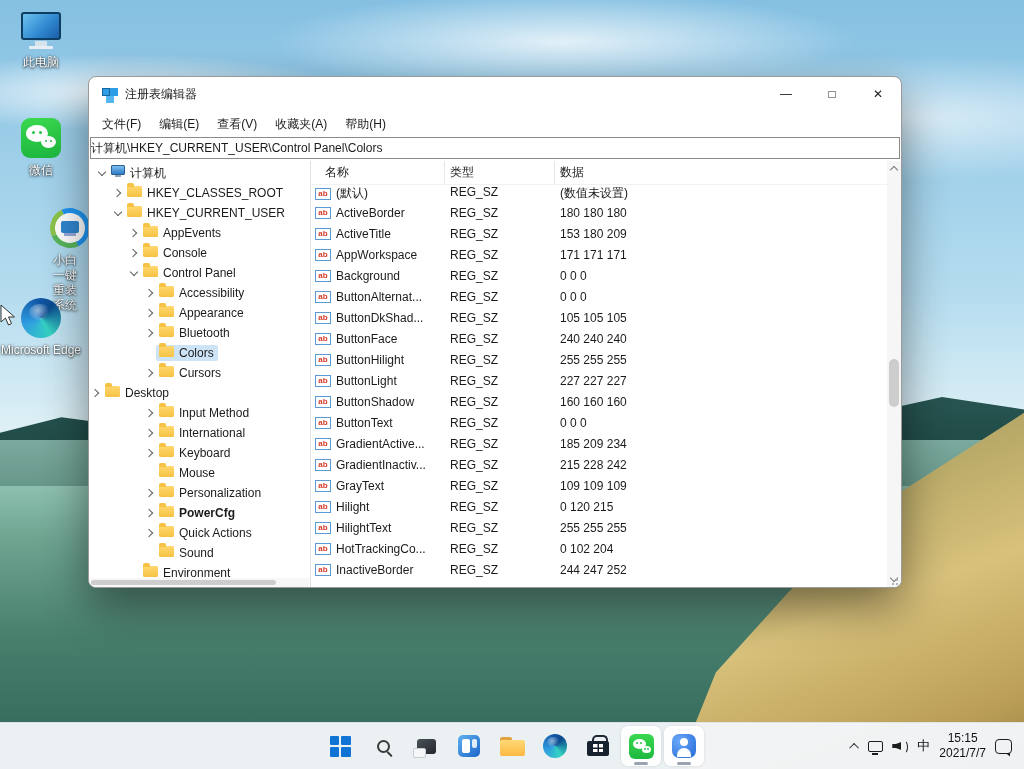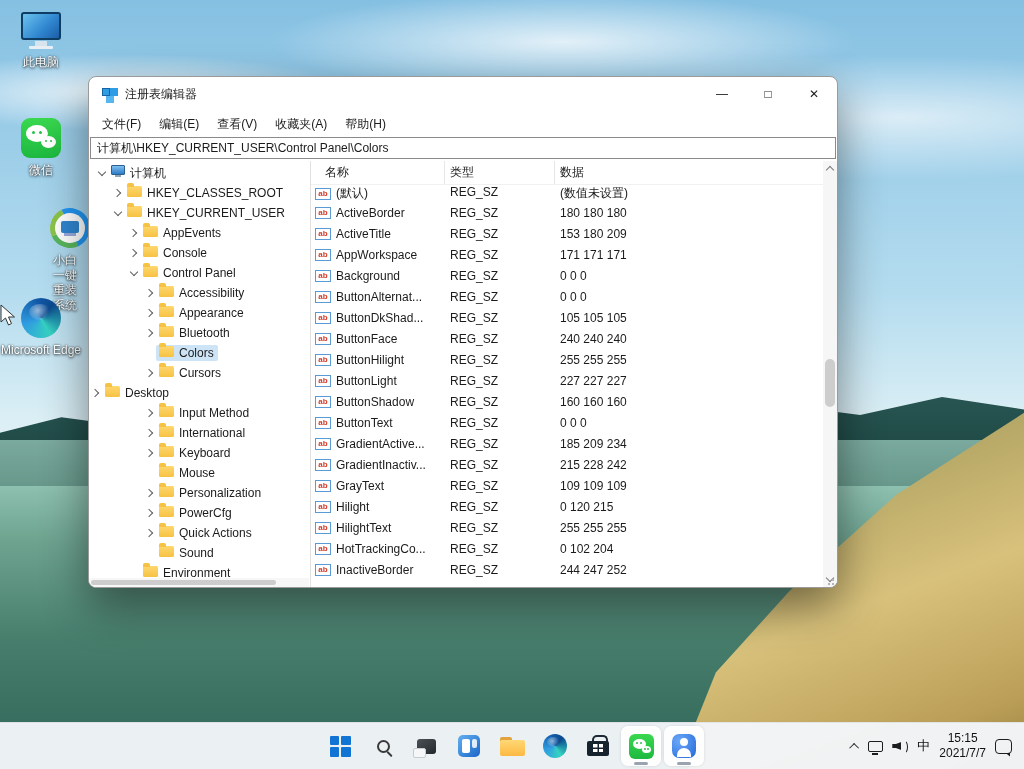--- a/index.html
+++ b/index.html
@@ -48,34 +48,34 @@
   
   .edge-ball { position:absolute; inset:2px; border-radius:50%;
     background:conic-gradient(from 150deg, #35d2c2 0%, #2f9be0 28%, #1259a8 55%, #0c4a8e 70%, #35d2c2 100%); }
   .edge-ball::after { content:""; position:absolute; left:8px; top:6px; width:22px; height:16px; border-radius:50%;
     background:radial-gradient(circle at 40% 40%, rgba(255,255,255,.55), rgba(255,255,255,0) 70%); }
 
   
   .cursor { position:absolute; left:0px; top:304px; }
 
   
-  .window { position:absolute; left:88px; top:76px; width:750px; height:512px; background:#fff;
+  .window { position:absolute; left:88px; top:76px; width:814px; height:512px; background:#fff;
     border:1px solid #9a9a9a; border-radius:8px; box-shadow:0 18px 45px rgba(0,0,0,.45);
     display:flex; flex-direction:column; overflow:hidden; font-size:12px; color:#1b1b1b; }
   .titlebar { height:34px; flex:0 0 34px; display:flex; align-items:center; padding-left:12px; }
   .reg-icon { width:16px; height:16px; position:relative; margin-right:8px; }
   .reg-icon::before { content:""; position:absolute; left:1px; top:2px; width:6px; height:6px; background:#2f9de5; border:1px solid #1565a0;
     box-shadow:8px 0 0 #2f9de5, 4px 7px 0 #56b7f0; }
   .title-text { font-size:12px; }
   .win-controls { margin-left:auto; display:flex; height:100%; }
   .win-btn { width:46px; height:100%; display:flex; align-items:center; justify-content:center; font-size:12px; color:#1b1b1b; }
   .menubar { height:26px; flex:0 0 26px; display:flex; align-items:center; padding-left:4px; }
   .menu-item { padding:4px 9px; }
   .addr-row { height:24px; flex:0 0 24px; padding:0 1px; }
-  .address { height:22px; border:1px solid #8a8a8a; display:flex; align-items:center; padding:0 6px; }
+  .address { height:22px; border:1px solid #8a8a8a; display:flex; align-items:center; padding:0 0; }
   .content { flex:1; display:flex; position:relative; overflow:hidden; }
 
   
   .tree-pane { width:222px; flex:0 0 222px; border-right:1px solid #e1e1e1; padding-top:2px; overflow:hidden; position:relative; }
   .tree-row { height:20px; display:flex; align-items:center; white-space:nowrap; }
   .chev-box { width:13px; flex:0 0 13px; display:inline-flex; justify-content:center; align-items:center; }
   .chev { width:6px; height:6px; border-right:1.4px solid #5f5f5f; border-bottom:1.4px solid #5f5f5f; display:inline-block; }
   .chev.right { transform:rotate(-45deg); margin-left:-2px; }
   .chev.down { transform:rotate(45deg); margin-top:-3px; }
   .node { display:inline-flex; align-items:flex-start; padding:1px 4px 1px 2px; border-radius:2px; }
@@ -373,21 +373,21 @@
         </div>
         <div class="tree-row" style="padding-left: 54px;">
           <span class="chev-box">
             <span class="chev right"></span>
           </span>
           <span class="node">
             <span class="tree-folder"></span>
             <span class="tree-label">Personalization</span>
           </span>
         </div>
-        <div class="tree-row" style="padding-left: 54px;">
+        <div class="tree-row" style="padding-left: 54px; font-weight: bold;">
           <span class="chev-box">
             <span class="chev right"></span>
           </span>
           <span class="node">
             <span class="tree-folder"></span>
             <span class="tree-label">PowerCfg</span>
           </span>
         </div>
         <div class="tree-row" style="padding-left: 54px;">
           <span class="chev-box">

